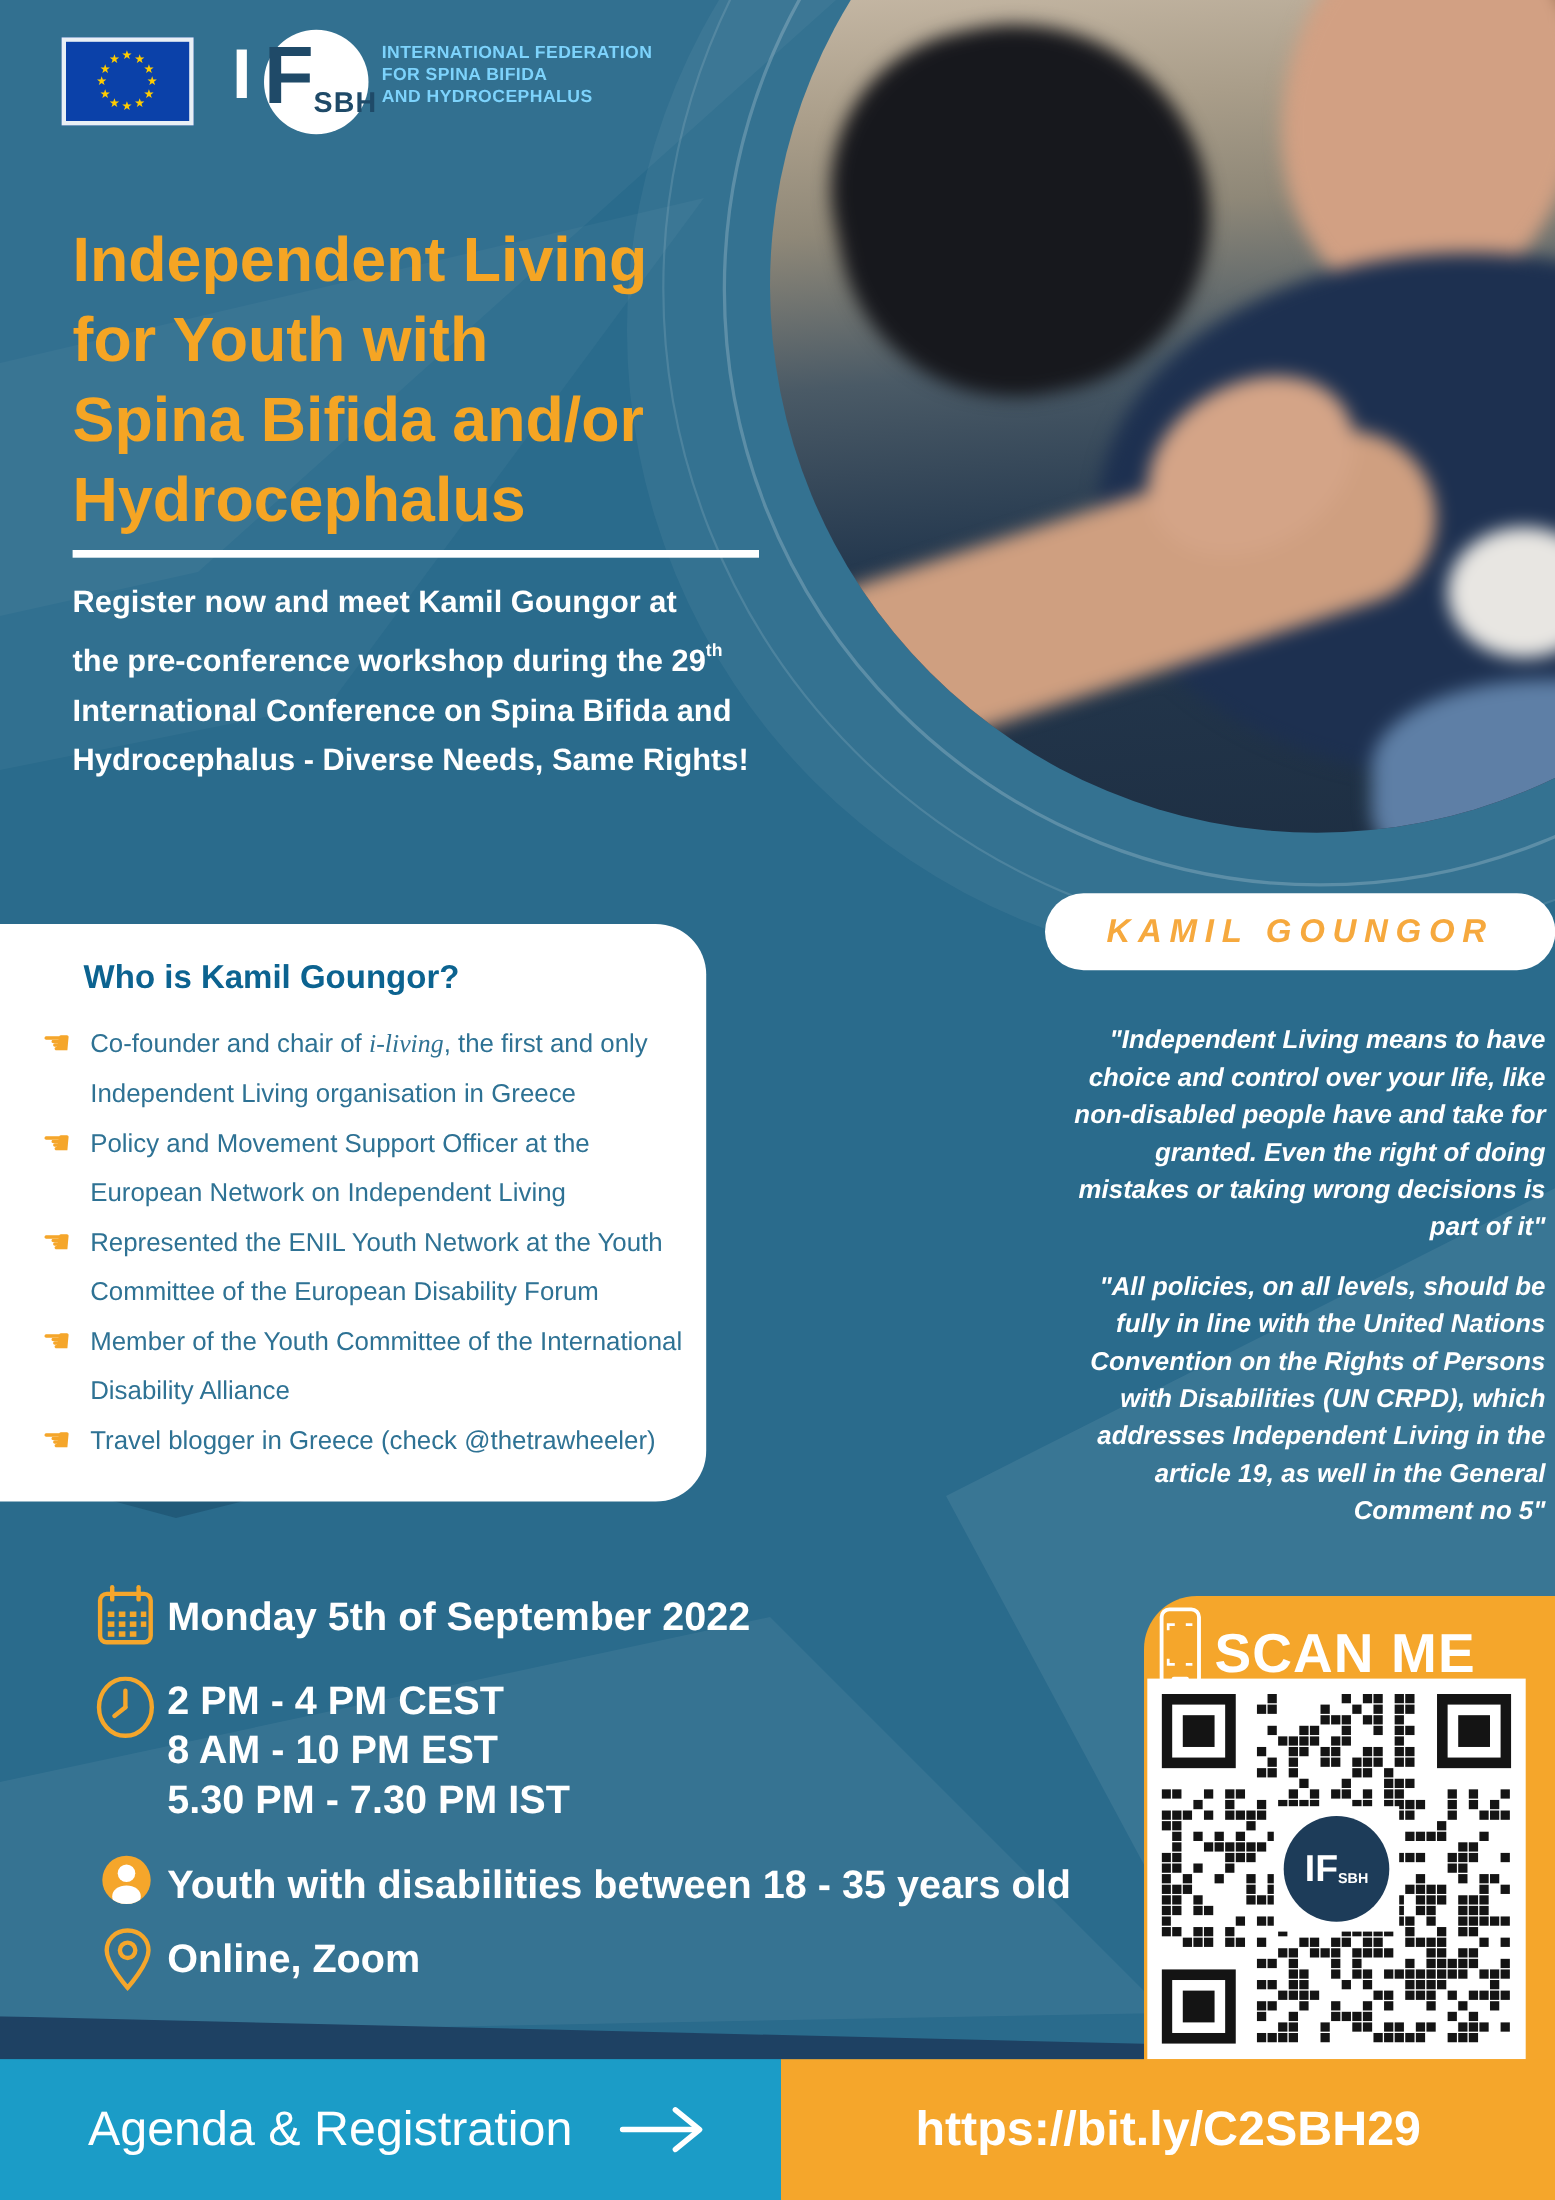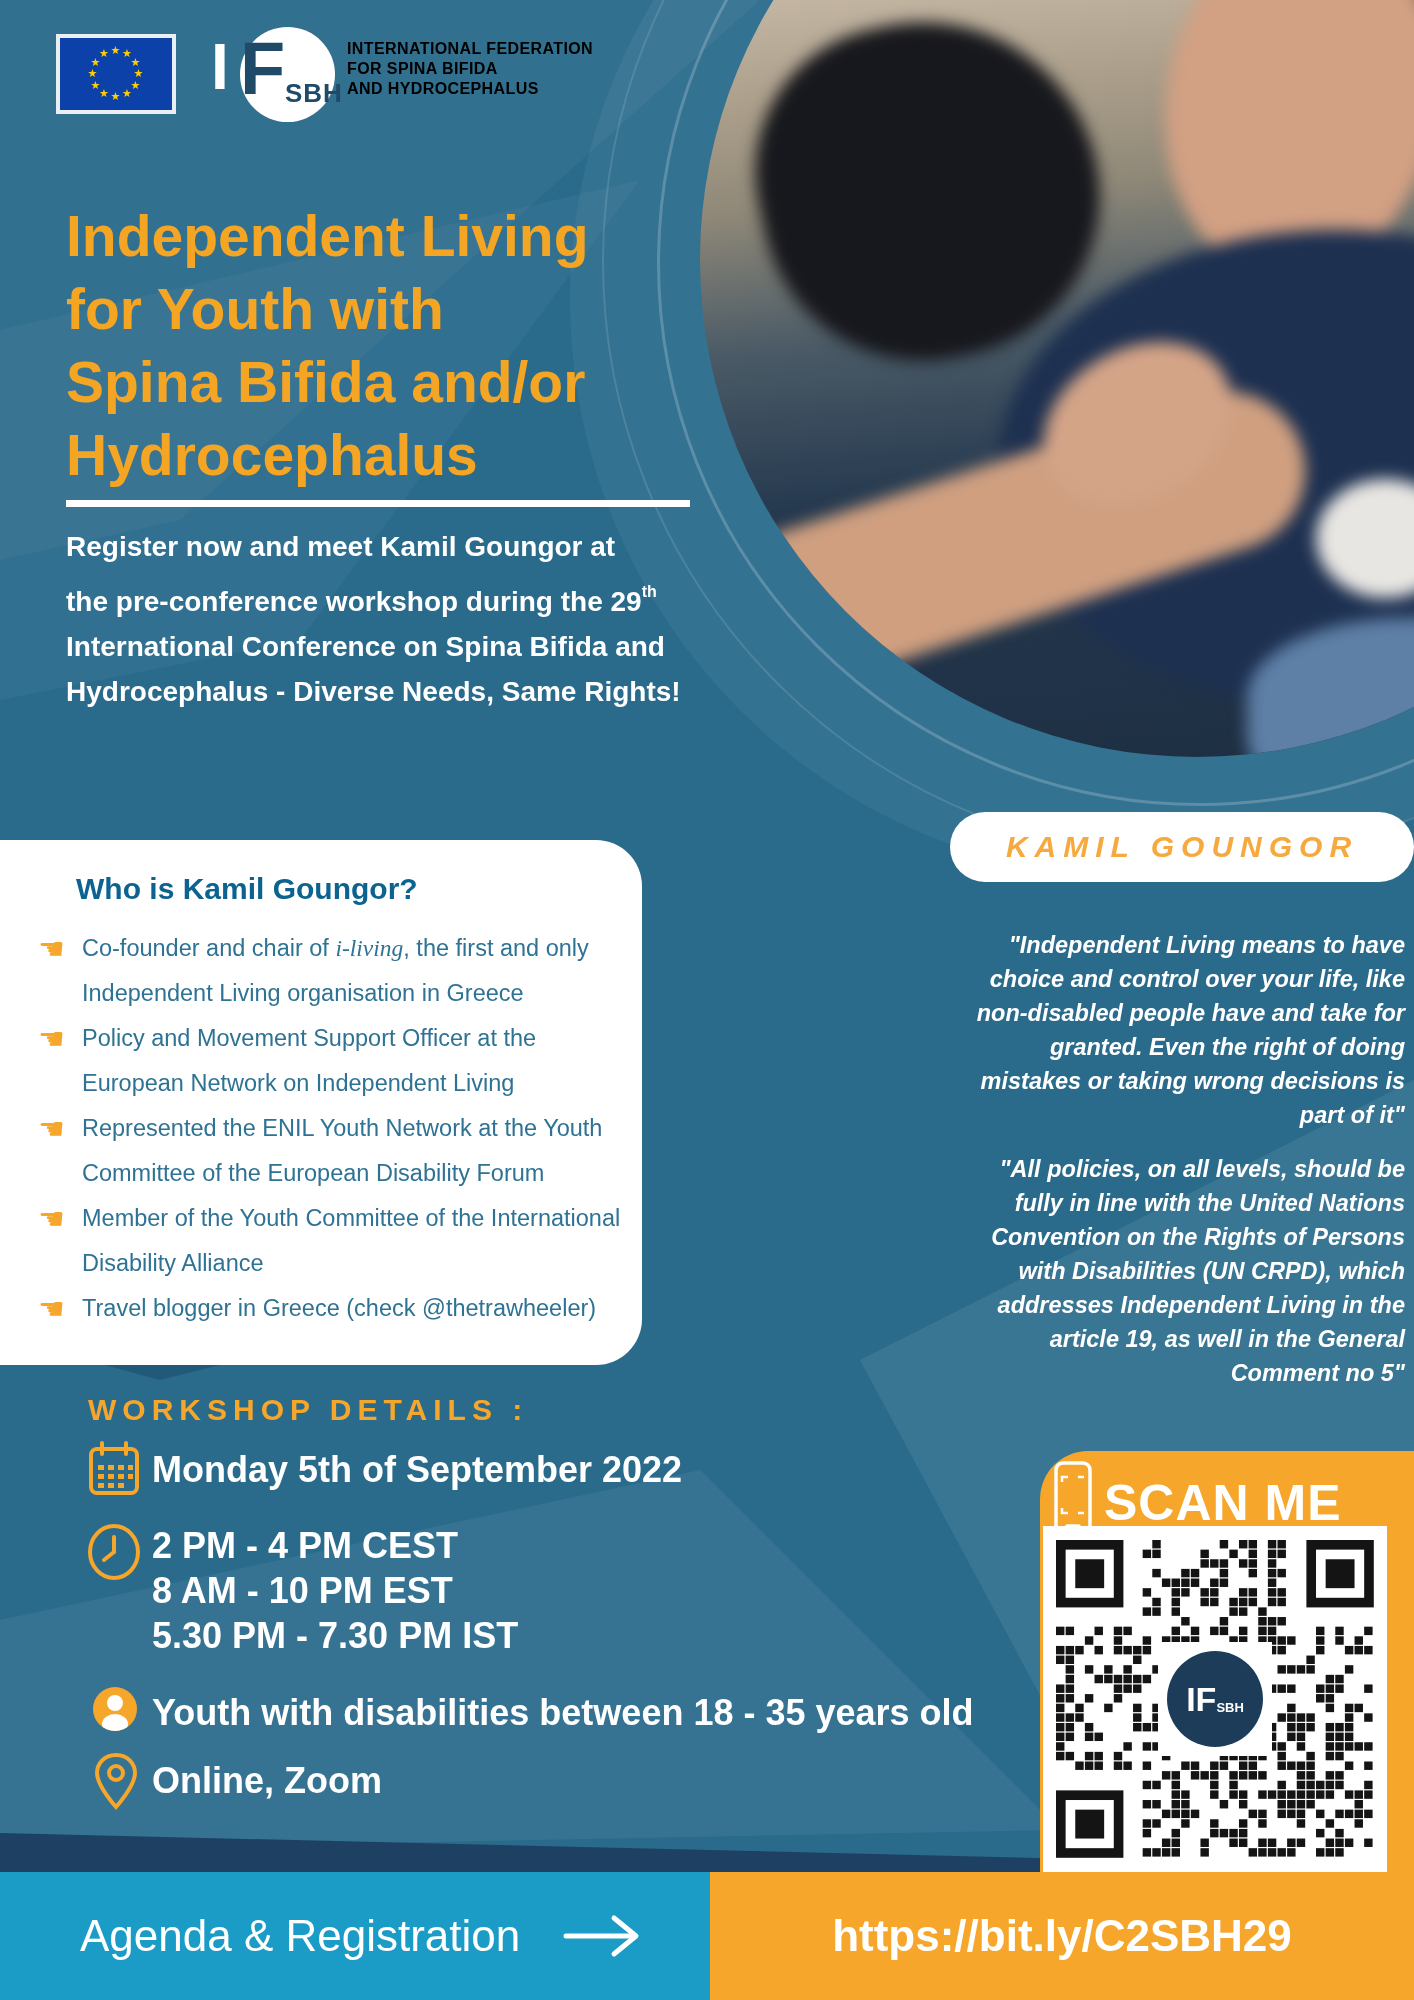--- a/index.html
+++ b/index.html
@@ -34,21 +34,21 @@
   .ph-patch{left:62%;top:72%;width:14%;height:12%;background:#e8e6e2;border-radius:50%;}
   .ph-jeans{left:55%;top:86%;width:40%;height:20%;background:#5e7fa6;border-radius:40%;}
 
   
   .eu-flag{left:56px;top:34px;width:120px;height:80px;background:#0B41A9;border:4px solid #E9EFF5;box-sizing:border-box;}
   .eu-star{position:absolute;font-size:11px;color:#FFCC00;line-height:14px;font-family:"DejaVu Sans",sans-serif;}
   .logo-circle{left:240px;top:27px;width:95px;height:95px;border-radius:50%;background:#fff;}
   .logo-i{left:211px;top:30px;color:#fff;font-size:64px;font-weight:bold;}
   .logo-f{left:240px;top:26px;color:#1F4A68;font-size:74px;font-weight:bold;}
   .logo-sbh{left:285px;top:78px;color:#1F4A68;font-size:26px;font-weight:bold;letter-spacing:1px;}
-  .org-name{left:347px;top:39px;color:#000000;font-size:16px;line-height:20px;font-weight:bold;letter-spacing:.4px;}
+  .org-name{left:347px;top:39px;color:#7dd3fc;font-size:16px;line-height:20px;font-weight:bold;letter-spacing:.4px;}
 
   
   .title{left:66px;top:200px;width:640px;color:#F5A524;font-size:57px;font-weight:bold;line-height:73px;}
   .underline{left:66px;top:500px;width:624px;height:7px;background:#fff;}
   .intro{left:66px;top:524px;width:664px;color:#fff;font-size:28px;font-weight:bold;line-height:45px;white-space:pre-line;}
   .intro sup{font-size:16px;vertical-align:14px;}
 
   
   .who-panel{left:0;top:840px;width:642px;height:525px;background:#fff;border-radius:0 46px 46px 0;}
   .who-h{position:absolute;left:76px;top:32px;color:#0C6390;font-size:30px;font-weight:bold;}
@@ -191,21 +191,20 @@
 mistakes or taking wrong decisions is
 part of it"</div>
   <div class="abs quote q2">"All policies, on all levels, should be
 fully in line with the United Nations
 Convention on the Rights of Persons
 with Disabilities (UN CRPD), which
 addresses Independent Living in the
 article 19, as well in the General
 Comment no 5"</div>
 
-  <div class="abs ws-h">WORKSHOP DETAILS :</div>
 
   <svg class="icon" style="left:88px;top:1441px" width="52" height="56" viewBox="0 0 52 56">
     <rect x="3" y="8" width="46" height="44" rx="6" fill="none" stroke="#F5A62B" stroke-width="4"></rect>
     <line x1="14" y1="2" x2="14" y2="13" stroke="#F5A62B" stroke-width="4" stroke-linecap="round"></line>
     <line x1="38" y1="2" x2="38" y2="13" stroke="#F5A62B" stroke-width="4" stroke-linecap="round"></line>
     <g fill="#F5A62B">
       <rect x="10" y="24" width="6" height="5"></rect>
         <rect x="20" y="24" width="6" height="5"></rect>
         <rect x="30" y="24" width="6" height="5"></rect>
         <rect x="40" y="24" width="5" height="5"></rect>

